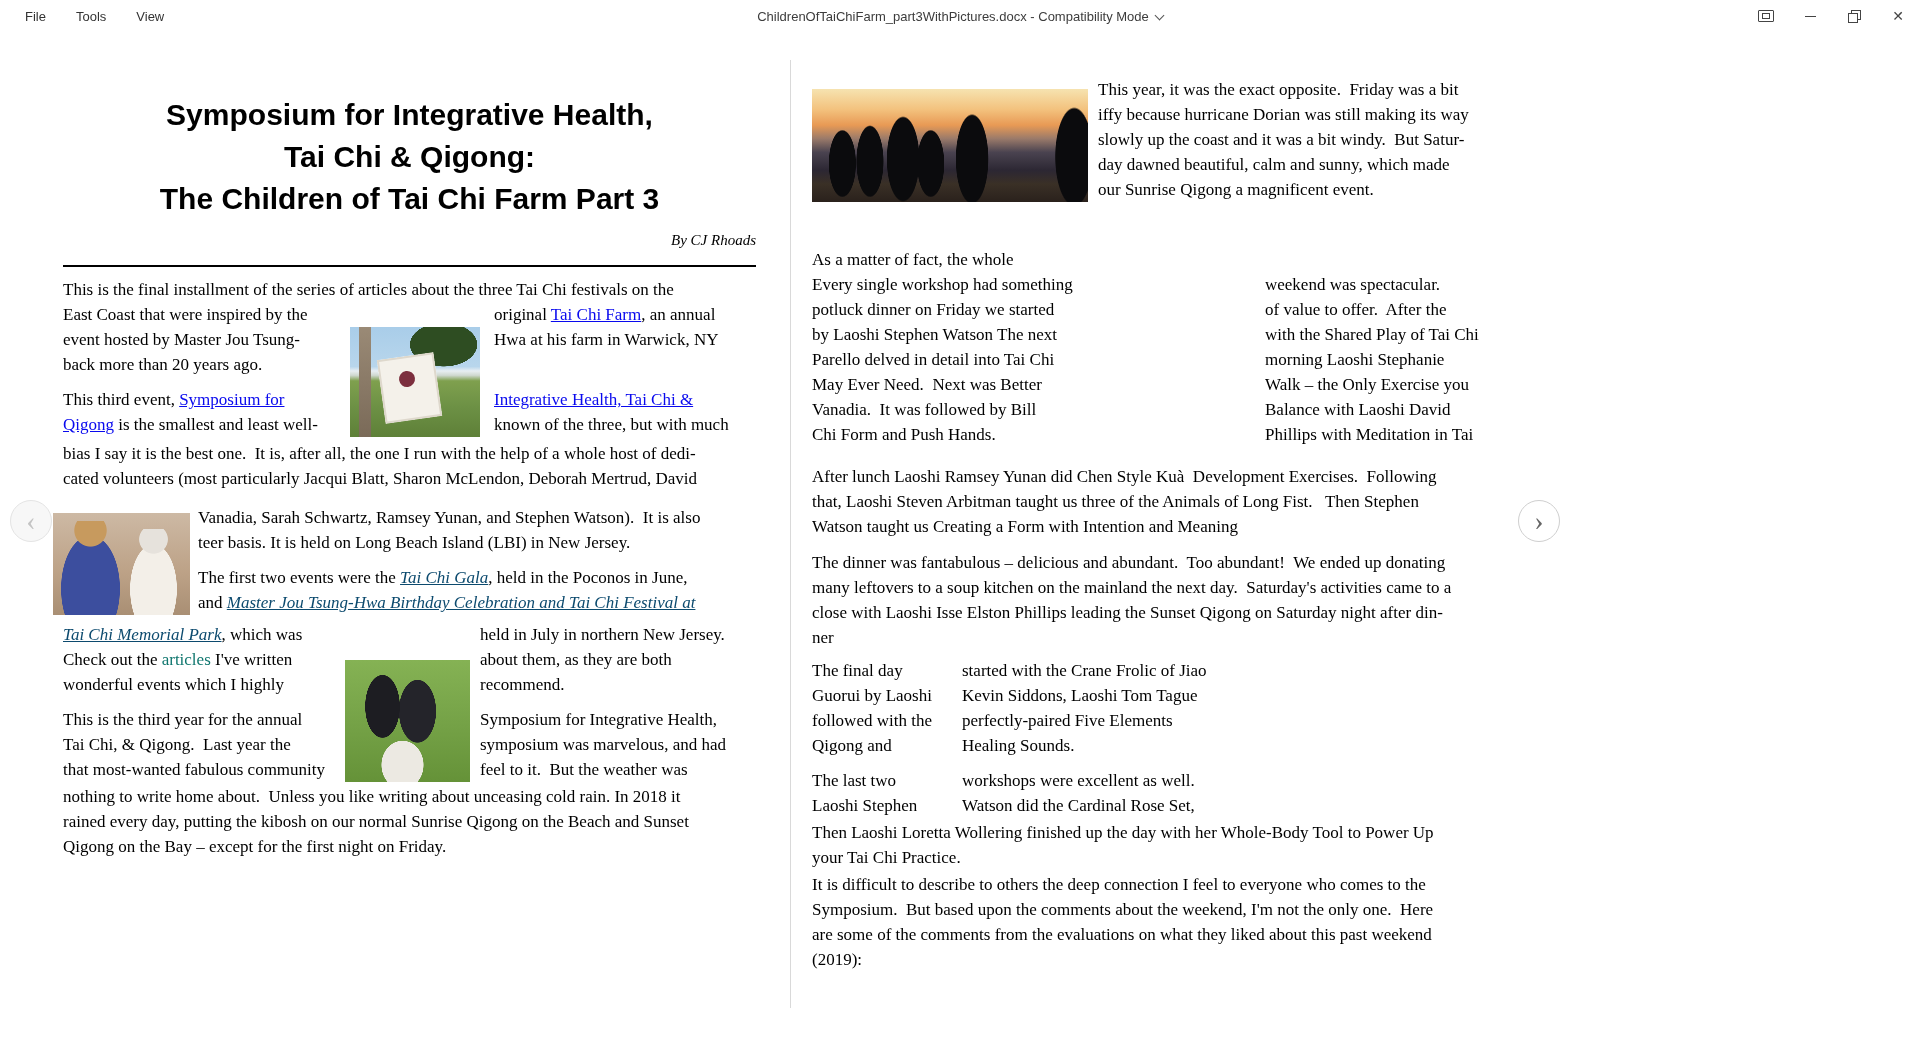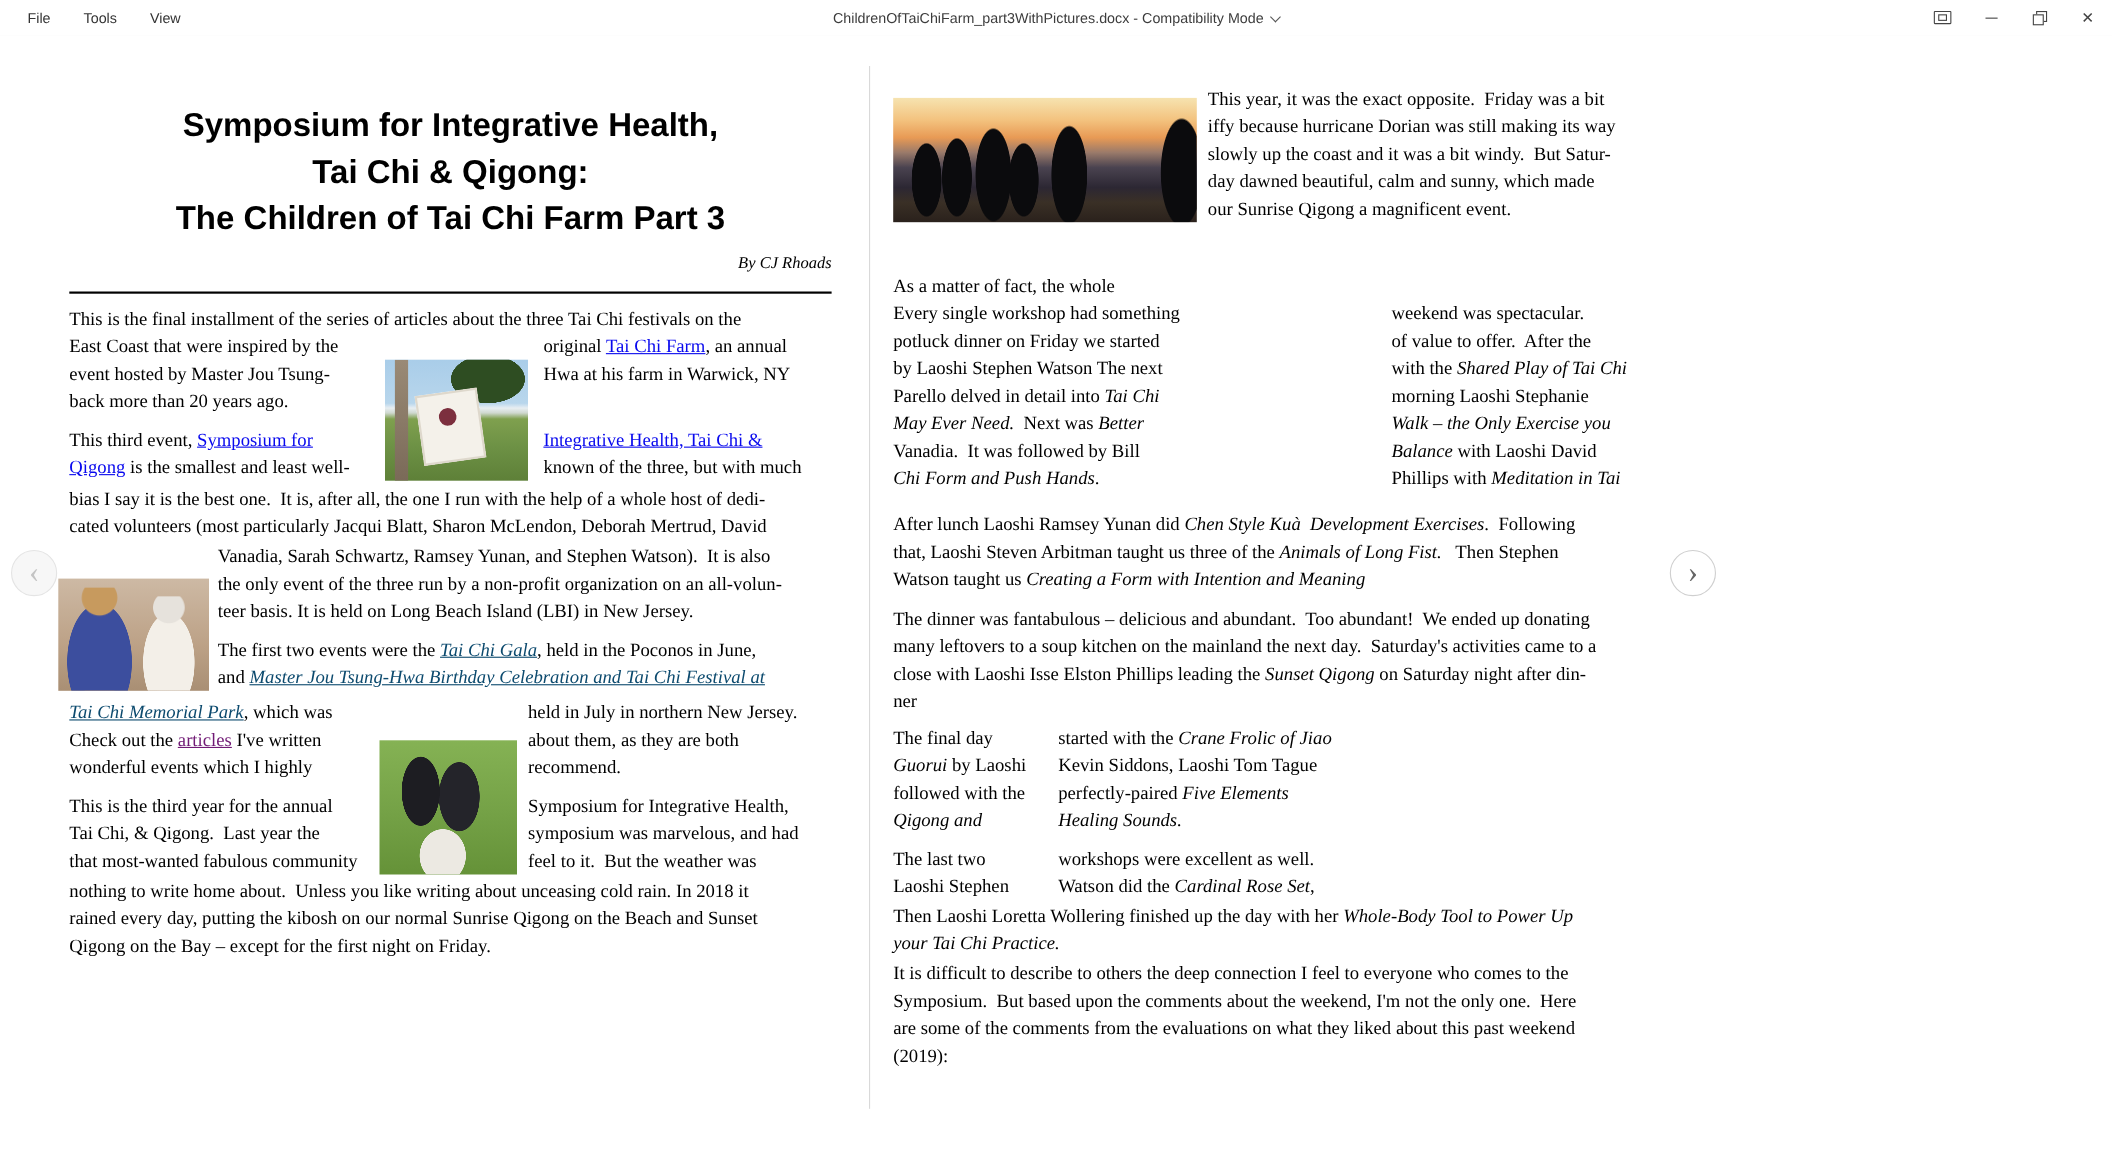--- a/index.html
+++ b/index.html
@@ -28,22 +28,22 @@
   .page-divider{position:absolute;left:790px;top:28px;width:1px;height:948px;background:#d9d9d9;}
   .navbtn{position:absolute;width:40px;height:40px;border-radius:50%;display:flex;align-items:center;
     justify-content:center;font-family:"Liberation Serif",serif;font-size:28px;line-height:36px;cursor:pointer;}
   .nav-left{left:10px;top:468px;background:#f7f7f7;border:1px solid #e4e4e4;color:#c4c4c4;}
   .nav-right{left:1518px;top:468px;background:#fff;border:1px solid #cfcfcf;color:#666;}
 
   .serif{font-family:"Liberation Serif","DejaVu Serif",serif;font-size:17px;color:#000;}
   .tl{height:25px;line-height:25px;white-space:pre;}
   .r-link{color:#0909ee;text-decoration:underline;}
   .r-ilink{color:#0c4a6e;font-style:italic;text-decoration:underline;}
-  .r-vlink{color:#701a75;text-decoration:underline;}
-  .r-i{font-style:italic;}
+  .r-vlink{color:#0f766e;}
+  .r-i{}
 
   .page-left{position:absolute;left:63px;top:30px;width:693px;}
   .page-right{position:absolute;left:812px;top:30px;width:694px;}
   .doc-title{font-family:"Liberation Sans",sans-serif;font-weight:bold;font-size:30px;line-height:42px;
     text-align:center;color:#000;margin:32px 0 0 0;}
   .byline{font-family:"Liberation Serif",serif;font-style:italic;font-size:15px;text-align:right;margin-top:12px;}
   .rule{border-top:2px solid #000;margin-top:16px;}
   .block{margin-top:10px;}
   .frow{display:flex;align-items:flex-end;}
   .colA1{width:277px;}
@@ -199,21 +199,20 @@
 
     <div style="margin-top:4px">
         <div class="tl"><span>bias I say it is the best one.  It is, after all, the one I run with the help of a whole host of dedi-</span></div>
         <div class="tl"><span>cated volunteers (most particularly Jacqui Blatt, Sharon McLendon, Deborah Mertrud, David</span></div>
       </div>
 
     <div class="frow" style="margin-top:2px">
       <div class="photo photo-women"></div>
       <div class="colflex">
           <div class="tl"><span>Vanadia, Sarah Schwartz, Ramsey Yunan, and Stephen Watson).  It is also</span></div>
-          <div class="tl"><span>the only event of the three run by a non-profit organization on an all-volun-</span></div>
           <div class="tl"><span>teer basis. It is held on Long Beach Island (LBI) in New Jersey.</span></div>
           <div class="tl" style="margin-top: 10px;"><span>The first two events were the </span><span class="r-ilink">Tai Chi Gala</span><span>, held in the Poconos in June,</span></div>
           <div class="tl"><span>and </span><span class="r-ilink">Master Jou Tsung-Hwa Birthday Celebration and Tai Chi Festival at</span></div>
         </div>
     </div>
 
     <div class="frow" style="margin-top:7px">
       <div class="colC1">
           <div class="tl"><span class="r-ilink">Tai Chi Memorial Park</span><span>, which was</span></div>
           <div class="tl"><span>Check out the </span><span class="r-vlink">articles</span><span> I've written</span></div>

